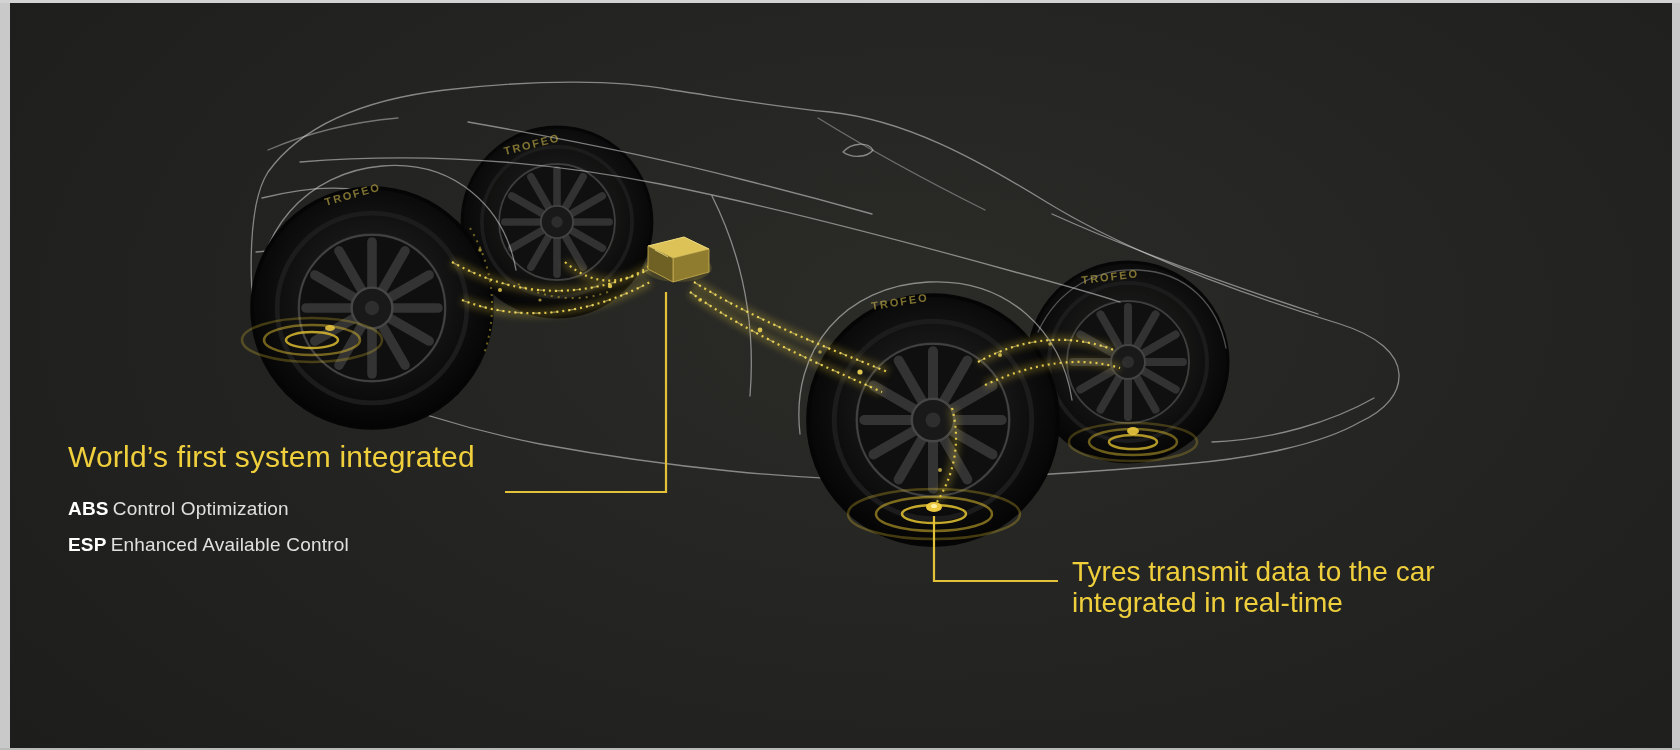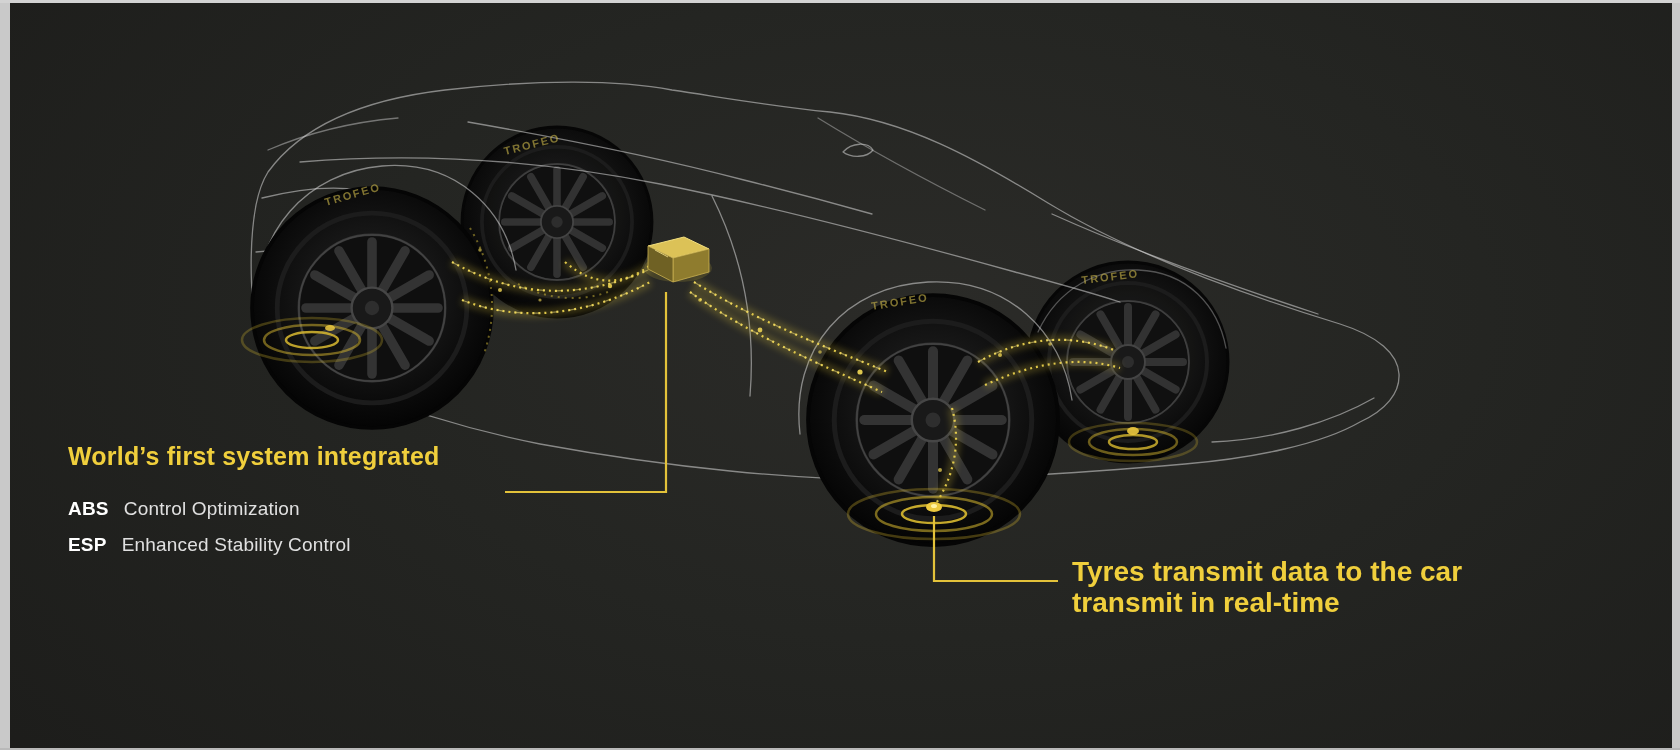--- a/index.html
+++ b/index.html
@@ -13,29 +13,29 @@
   .frame { position:absolute; z-index:6; }
   .frame.left   { left:0; top:0; bottom:0; width:10px; background:#c9c9c9; }
   .frame.right  { right:0; top:0; bottom:0; width:8px;  background:#c9c9c9; }
   .frame.top    { left:0; right:0; top:0; height:3px;   background:#d3d3d3; }
   .frame.bottom { left:0; right:0; bottom:0; height:2px; background:#b9b9b9; }
 
   svg.illustration { position:absolute; left:0; top:0; width:1680px; height:750px; z-index:1; }
 
   .callout-left { position:absolute; left:68px; top:440px; z-index:3; }
   .callout-left .heading {
-    color:#f0cf3c; font-size:25px; font-weight:bold; line-height:33px; letter-spacing:0.2px;
+    color:#f0cf3c; font-size:30px; font-weight:normal; line-height:33px; letter-spacing:0.2px;
   }
   .features { margin-top:26px; }
   .feature { font-size:19px; color:#e8e8e8; margin-bottom:17px; letter-spacing:0.2px; line-height:19px; }
-  .feature .abbr { font-weight:bold; color:#ffffff; margin-right:15px; }
+  .feature .abbr { font-weight:bold; color:#ffffff; margin-right:4px; }
   .feature .label { color:#e0e0e0; }
 
   .callout-right { position:absolute; left:1072px; top:556px; z-index:3; }
-  .callout-right .heading { color:#f0cf3c; font-size:28px; font-weight:bold; line-height:31px; }
+  .callout-right .heading { color:#f0cf3c; font-size:28px; font-weight:normal; line-height:31px; }
 
   .tyre-text { font-family:"Liberation Sans", sans-serif; font-size:11px; letter-spacing:2px;
                fill:#cdb84a; opacity:0.6; font-weight:bold; }
 </style>
 </head>
 <body>
 
 <div class="stage">
 
   <svg class="illustration" viewBox="0 0 1680 750" aria-hidden="true">
@@ -183,29 +183,29 @@
 
   <div class="callout-left">
     <div class="heading">
       <span style="display:block">World’s first system integrated</span>
     </div>
     <div class="features">
       <div class="feature">
         <span class="abbr">ABS</span><span class="label">Control Optimization</span>
       </div>
       <div class="feature">
-        <span class="abbr">ESP</span><span class="label">Enhanced Stability Control</span>
+        <span class="abbr">ESP</span><span class="label">Enhanced Available Control</span>
       </div>
     </div>
   </div>
 
   <div class="callout-right">
     <div class="heading">
       <span style="display:block">Tyres transmit data to the car</span>
-      <span style="display:block">transmit in real-time</span>
+      <span style="display:block">integrated in real-time</span>
     </div>
   </div>
 
   <div class="frame left"></div>
   <div class="frame right"></div>
   <div class="frame top"></div>
   <div class="frame bottom"></div>
 </div>
 
 </body></html>

